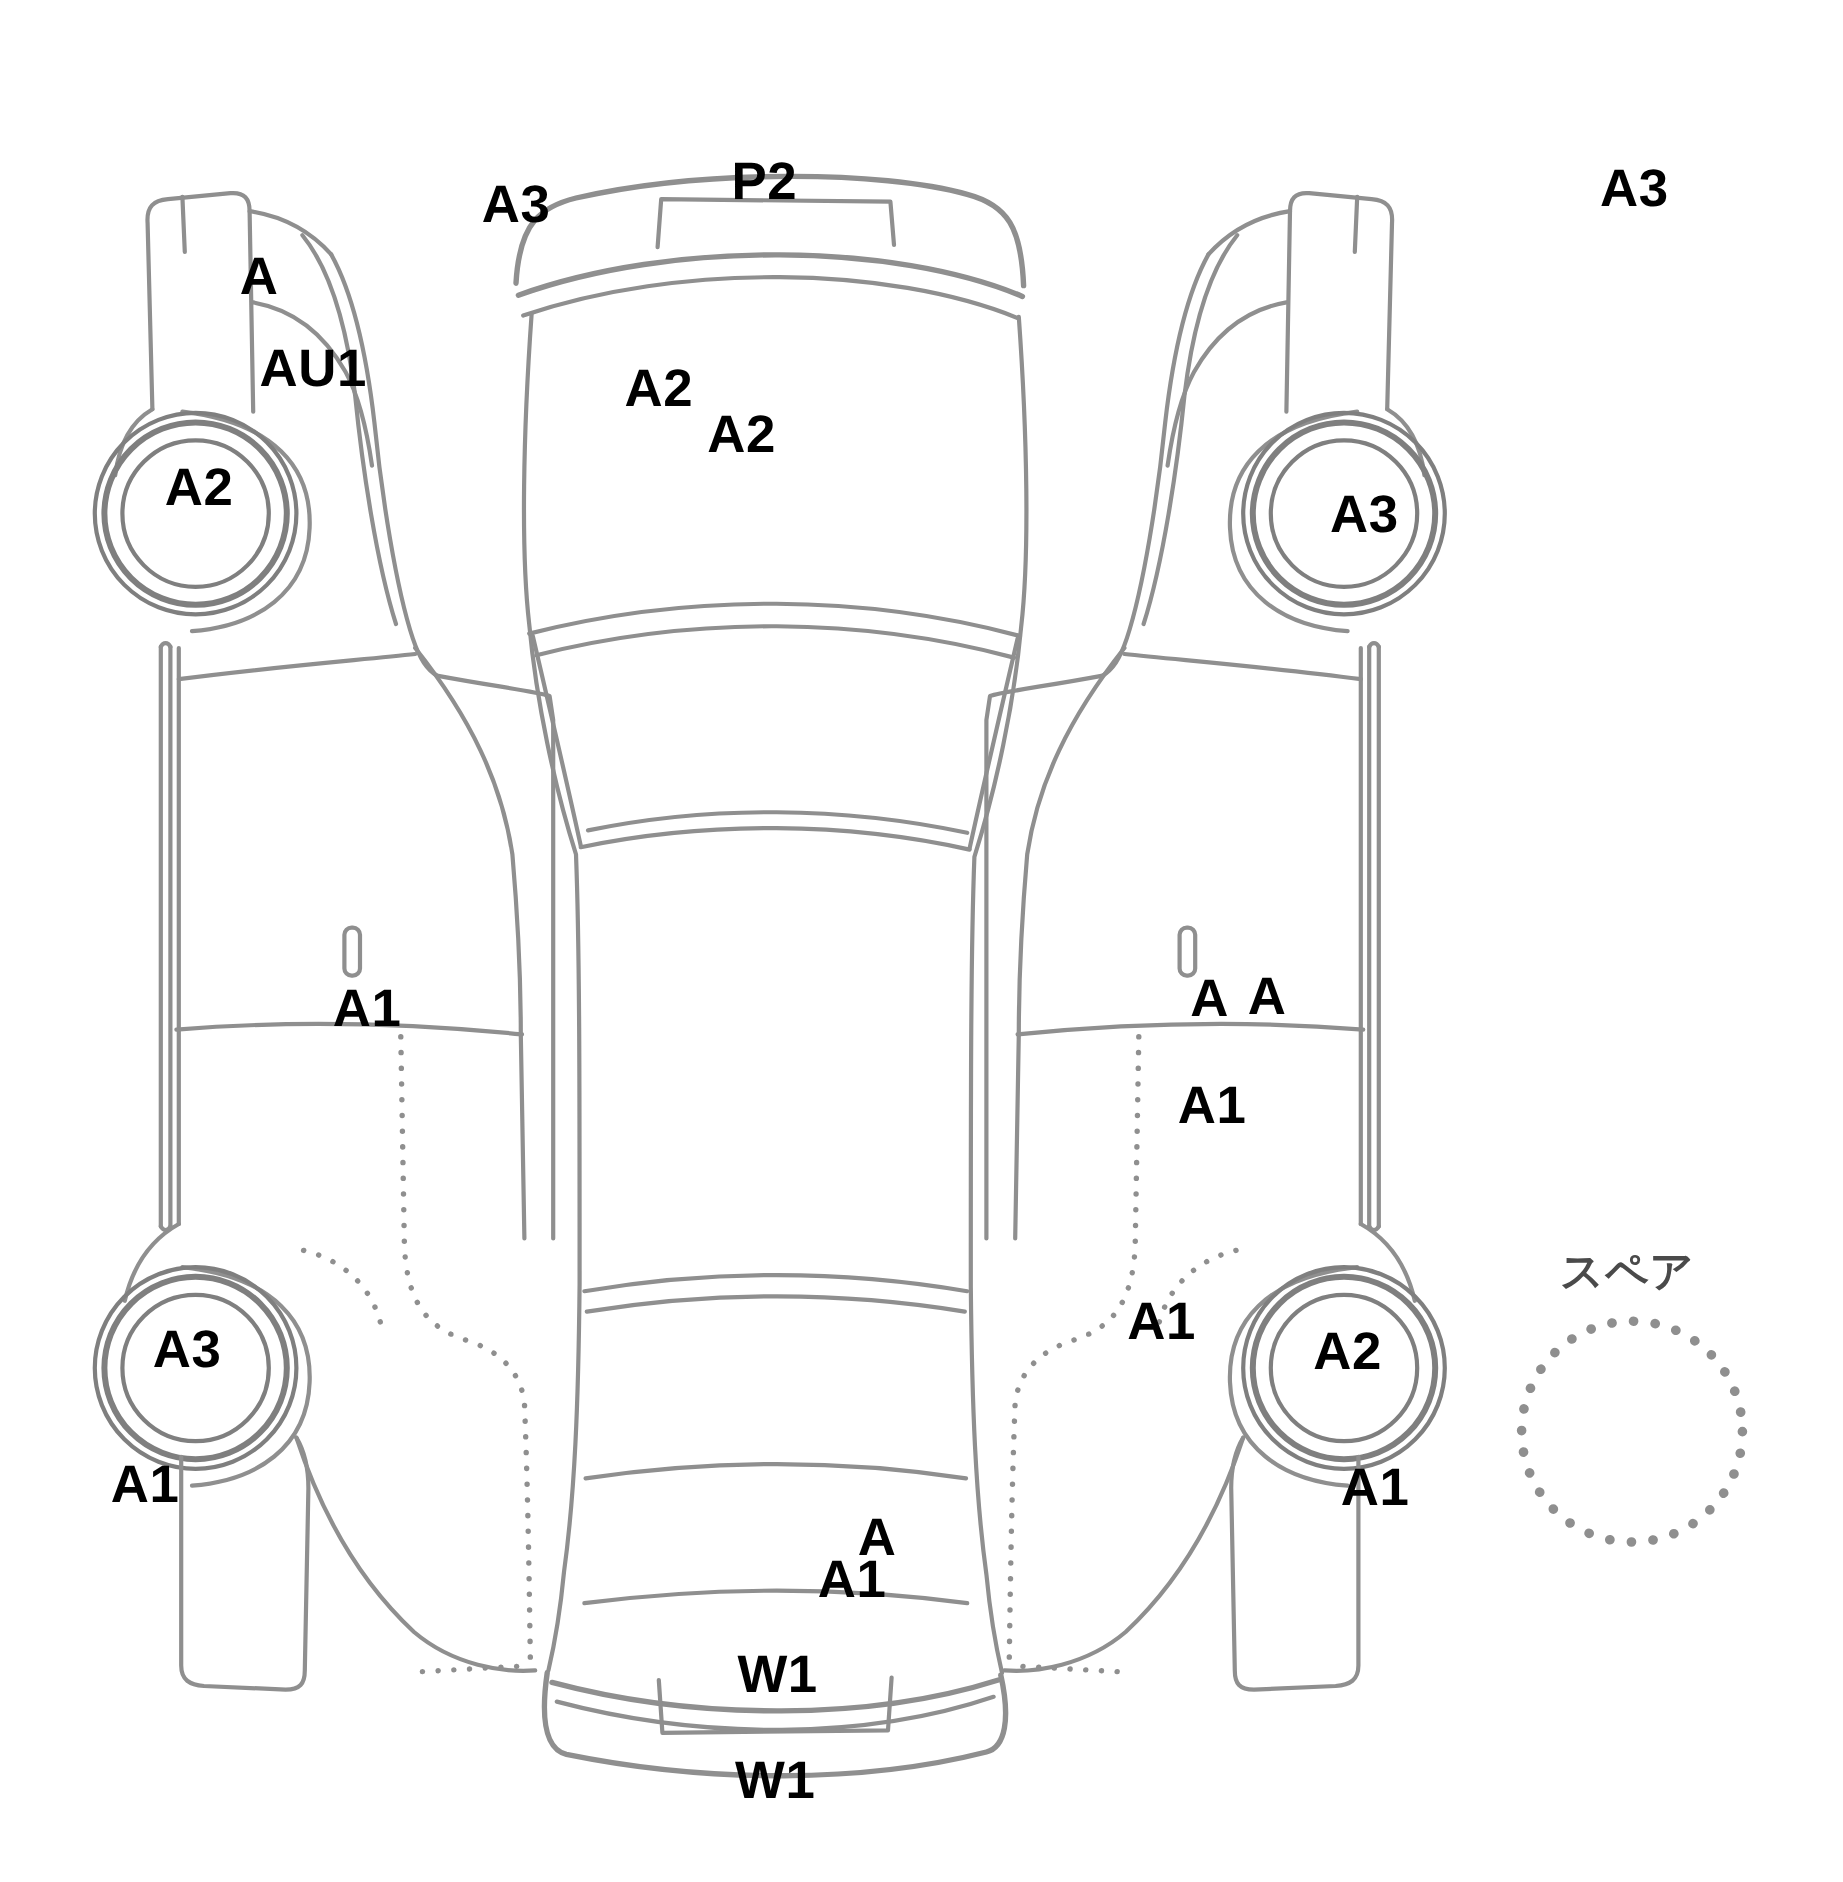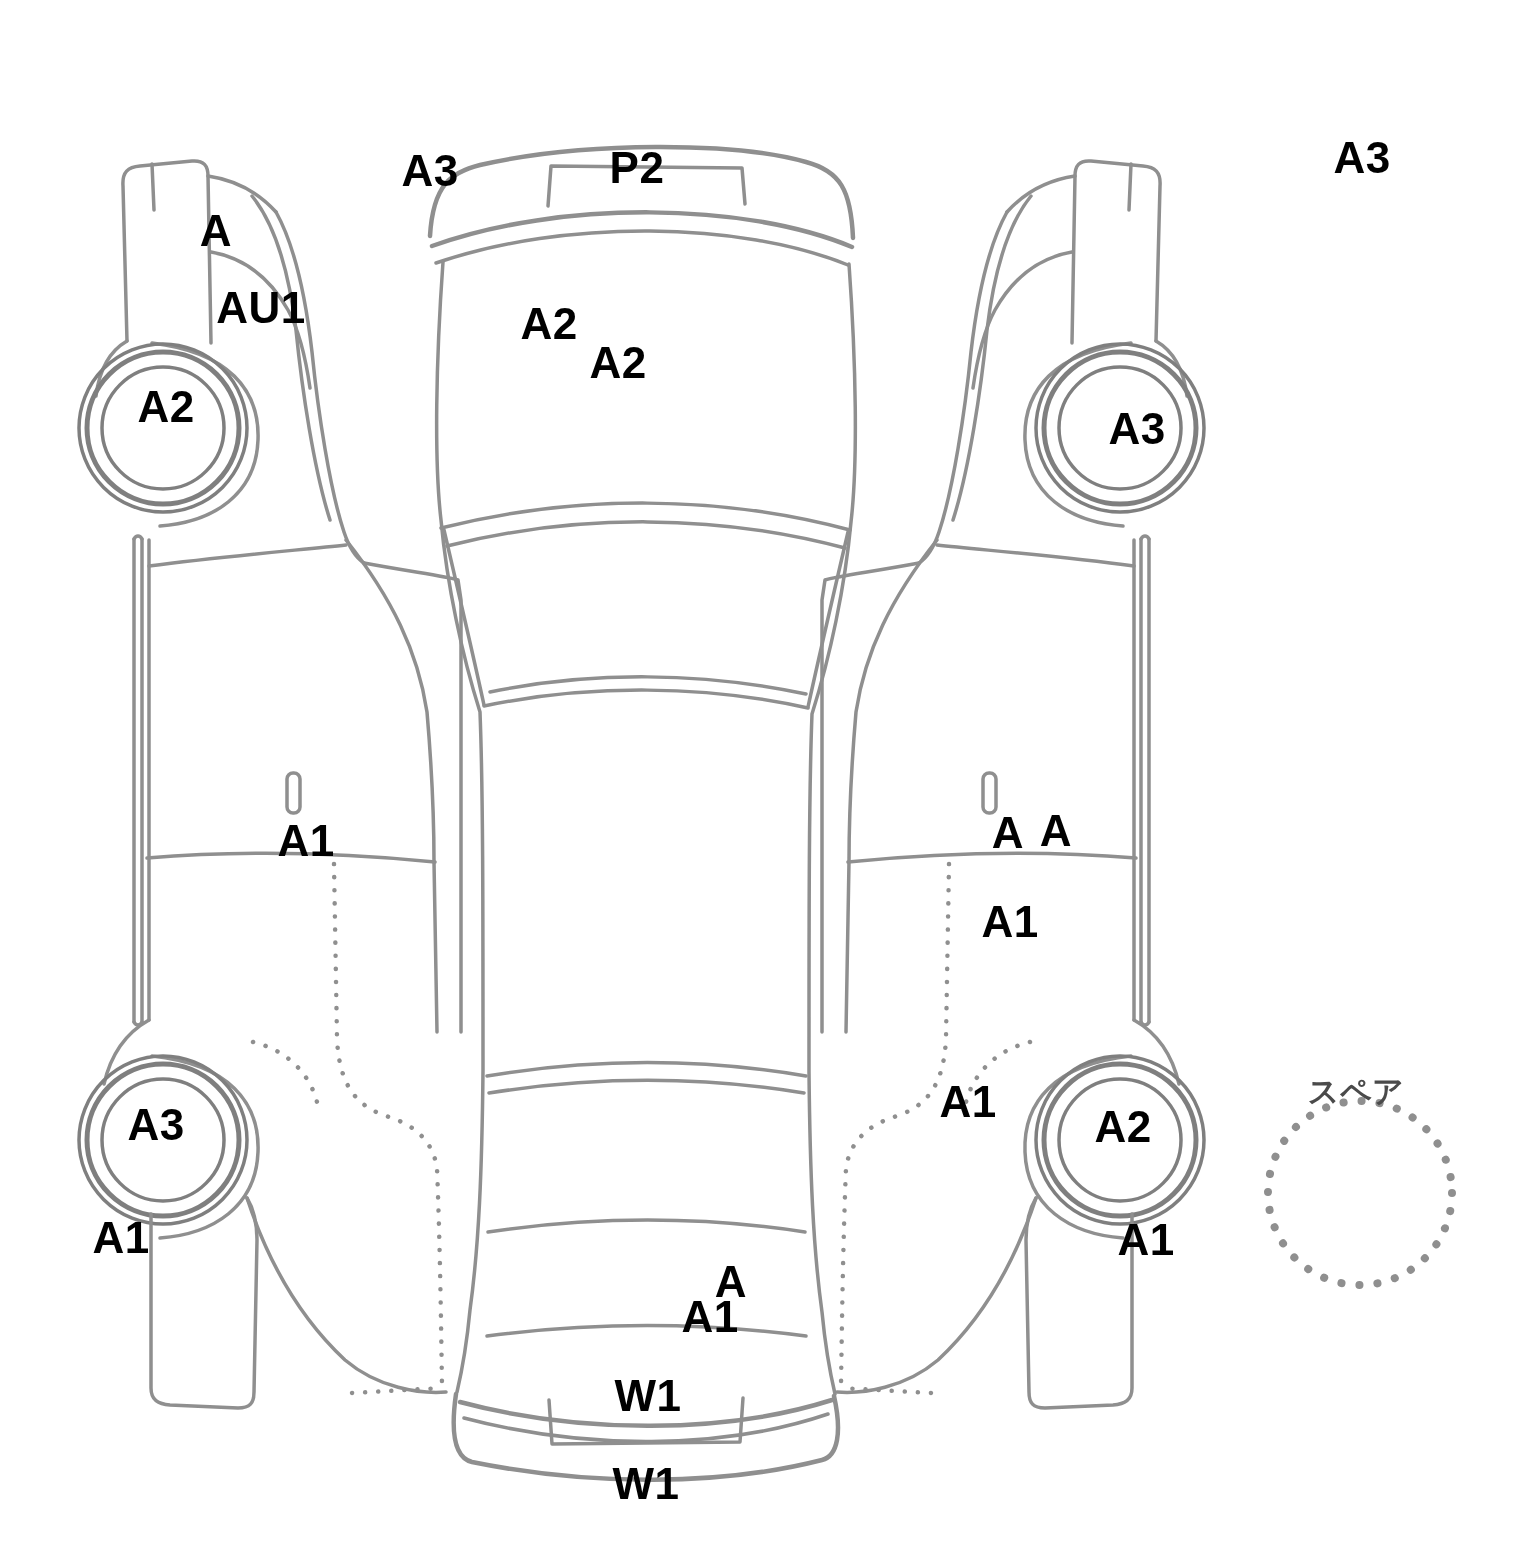--- a/index.html
+++ b/index.html
@@ -13,23 +13,22 @@
   #art{position:absolute;left:0;top:0;}
   .lbl{
     position:absolute;
     transform:translate(-50%,-50%);
     font:600 44px "Liberation Sans", sans-serif;
     color:var(--label,#000);
     letter-spacing:.5px;
     white-space:nowrap;
   }
   .lbl-small{
-    font-size:31px;
+    font-size:36px;
     color:var(--spare_label,#4a4a4a);
-    margin-top:32px;
   }
   .stroke{fill:none;stroke:var(--line,#8f8f8f);stroke-width:3.5;stroke-linecap:round;stroke-linejoin:round;}
   .stroke-thick{fill:none;stroke:var(--line,#8f8f8f);stroke-width:4.5;stroke-linecap:round;stroke-linejoin:round;}
   .tire{fill:none;stroke:var(--wheel,#7f7f7f);}
   .dotted{fill:none;stroke:var(--line,#8f8f8f);stroke-width:4.5;stroke-linecap:round;stroke-dasharray:0.1 13;}
   .dotted-big{fill:none;stroke:var(--line,#9a9a9a);stroke-width:8;stroke-linecap:round;stroke-dasharray:0.1 18;}
 </style>
 </head>
 <body>
 
@@ -132,21 +131,21 @@
         <path class="dotted" d="M 253,1042 C 286,1050 309,1072 317,1102"></path>
         <path class="dotted" d="M 352,1393 L 442,1388"></path>
       </g>
     </g>
 
     <use href="#side-view" transform="translate(1283 0) scale(-1 1)"></use>
 
     <circle class="dotted-big" cx="1360" cy="1193" r="92"></circle>
   </svg>
 
-  <div class="lbl" style="left:637px;top:168px">P2</div>
+  <div class="lbl" style="left:637px;top:152px">P2</div>
   <div class="lbl" style="left:430px;top:171px">A3</div>
   <div class="lbl" style="left:1362px;top:158px">A3</div>
   <div class="lbl" style="left:216px;top:231px">A</div>
   <div class="lbl" style="left:261px;top:308px">AU1</div>
   <div class="lbl" style="left:549px;top:324px">A2</div>
   <div class="lbl" style="left:618px;top:363px">A2</div>
   <div class="lbl" style="left:166px;top:407px">A2</div>
   <div class="lbl" style="left:1137px;top:429px">A3</div>
   <div class="lbl" style="left:306px;top:841px">A1</div>
   <div class="lbl" style="left:1008px;top:833px">A</div>

